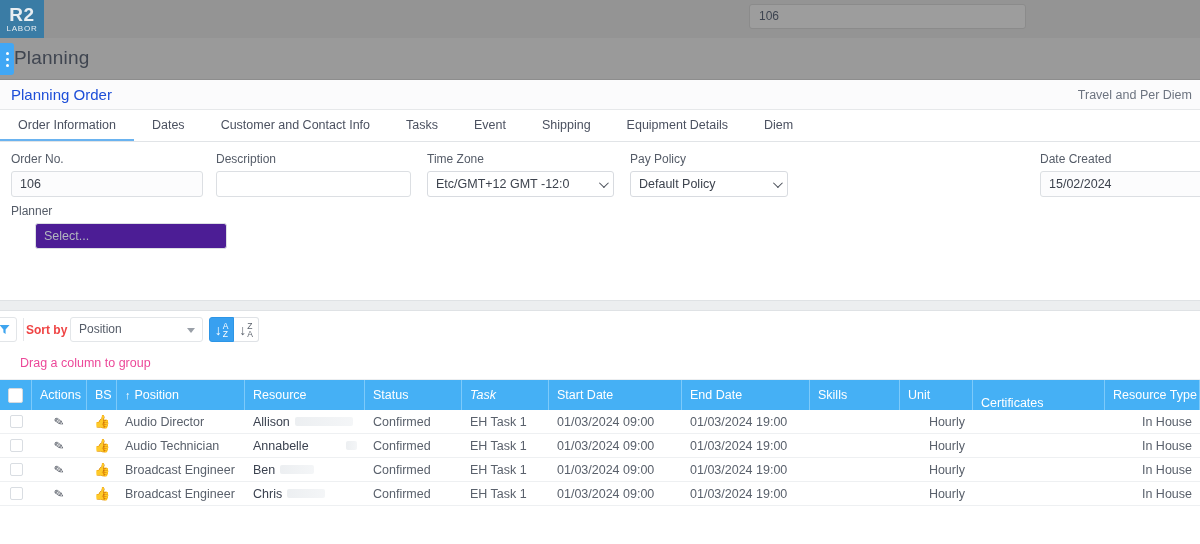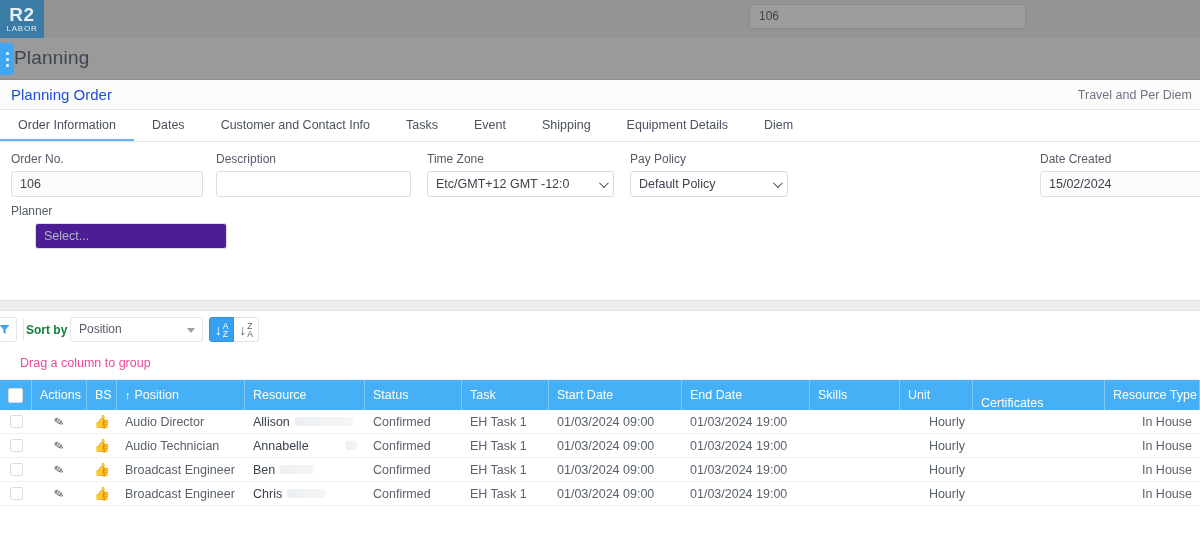--- a/index.html
+++ b/index.html
@@ -110,21 +110,21 @@
   .split { position:absolute; left:0; top:300px; width:1200px; height:11px; background:#eceef0; border-top:1px solid #dfe2e5; border-bottom:1px solid #dfe2e5;}
 
   
   .gtoolbar { position:absolute; left:0; top:311px; width:1200px; height:38px; background:#fff; }
   .filtbtn {
     position:absolute; left:-9px; top:6px; width:26px; height:25px;
     border:1px solid #e2e5e8; border-radius:3px; background:#fff;
     display:flex; align-items:center; justify-content:center;
   }
   .vsep { position:absolute; left:23px; top:7px; width:1px; height:23px; background:#e4e7ea; }
-  .sortlbl { position:absolute; left:26px; top:12px; font-size:12px; color:#15803d; font-weight:bold; }
+  .sortlbl { position:absolute; left:26px; top:12px; font-size:12px; color:#ef4444; font-weight:bold; }
   .sortsel {
     position:absolute; left:70px; top:6px; width:133px; height:25px;
     border:1px solid #e3e6e9; border-radius:3px; background:#fff;
     font-size:12px; color:#555c68; padding:0 20px 0 8px; line-height:23px;
     white-space:nowrap; overflow:hidden;
   }
   .sortsel .car2 {
     position:absolute; right:7px; top:10px; width:0; height:0;
     border-left:4px solid transparent; border-right:4px solid transparent;
     border-top:5px solid #9aa0a8;
@@ -322,21 +322,21 @@
         <div class="gh" style="width: 128px; flex: 0 0 128px;">
           <span class="sortcaret">↑</span>
           <span>Position</span>
         </div>
         <div class="gh" style="width: 120px; flex: 0 0 120px;">
           <span>Resource</span>
         </div>
         <div class="gh" style="width: 97px; flex: 0 0 97px;">
           <span>Status</span>
         </div>
-        <div class="gh" style="width: 87px; flex: 0 0 87px;">
+        <div class="gh" style="width: 87px; flex: 0 0 87px; font-style: italic;">
           <span>Task</span>
         </div>
         <div class="gh" style="width: 133px; flex: 0 0 133px;">
           <span>Start Date</span>
         </div>
         <div class="gh" style="width: 128px; flex: 0 0 128px;">
           <span>End Date</span>
         </div>
         <div class="gh" style="width: 90px; flex: 0 0 90px;">
           <span>Skills</span>

